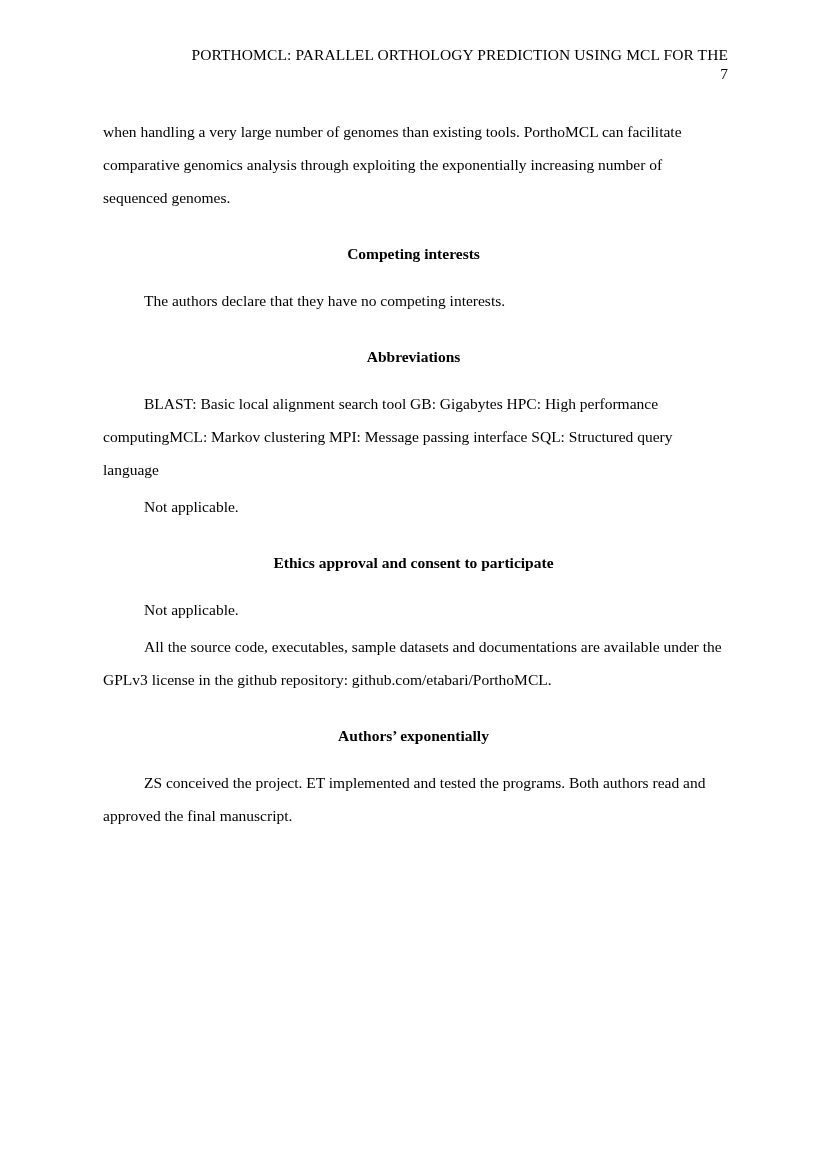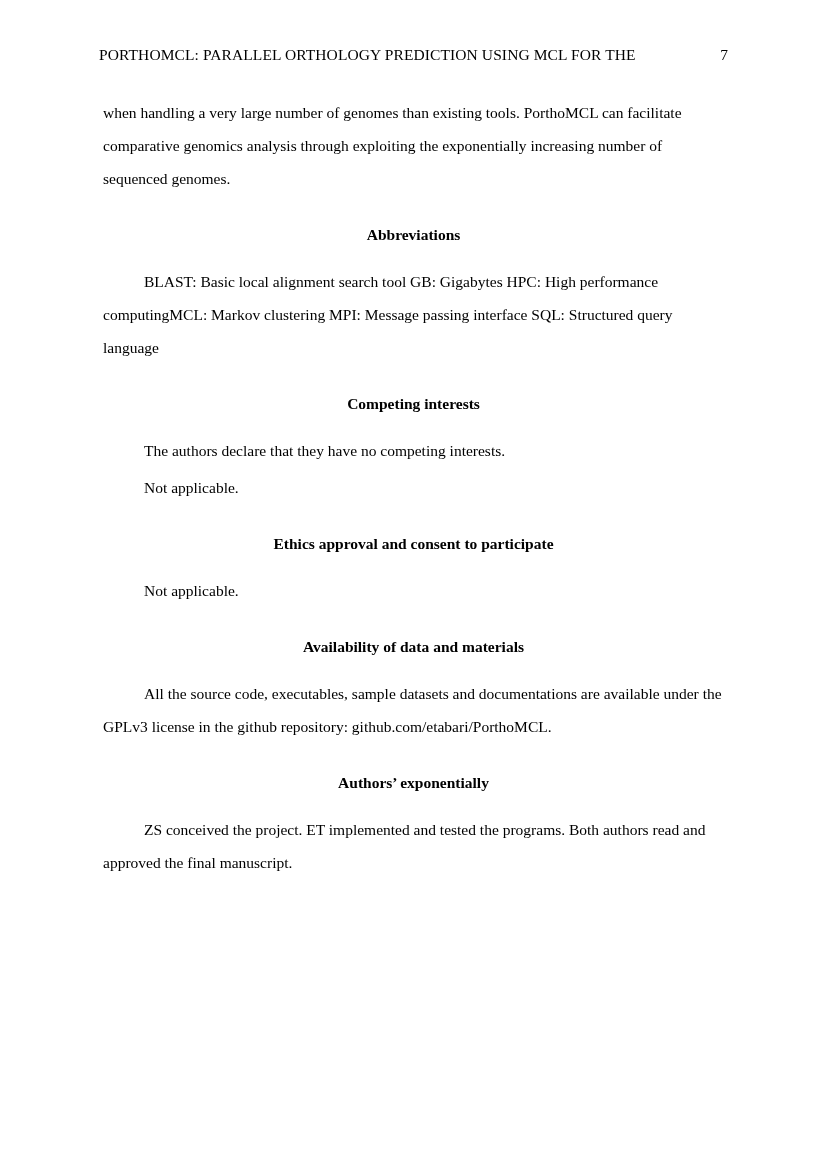--- a/index.html
+++ b/index.html
@@ -13,21 +13,22 @@
     height: 1170px;
     background: #ffffff;
     color: #000000;
     font-family: "Liberation Serif", "DejaVu Serif", serif;
     box-sizing: border-box;
     padding: 45px 99px 0 99px;
     overflow: hidden;
   }
   .header-row {
     display: flex;
-    align-items: flex-start;
+    align-items: flex-end;
+    flex-direction: column;
   }
   .title-block {
     flex: 1;
     font-size: 15.5px;
     line-height: 19px;
     letter-spacing: 0.1px;
   }
   .page-number {
     font-size: 15.5px;
     line-height: 19px;
@@ -65,41 +66,40 @@
     <div class="page-number">7</div>
   </div>
 
   <div class="content">
 
     <div>
       <p class="para">when handling a very large number of genomes than existing tools. PorthoMCL can facilitate comparative genomics analysis through exploiting the exponentially increasing number of sequenced genomes.</p>
     </div>
 
     <div>
-      <div class="section-heading">Abbreviations</div>
-      <p class="para indent">BLAST: Basic local alignment search tool GB: Gigabytes HPC: High performance computingMCL: Markov clustering MPI: Message passing interface SQL: Structured query language</p>
+      <div class="section-heading">Competing interests</div>
+      <p class="para indent">The authors declare that they have no competing interests.</p>
     </div>
 
     <div>
-      <div class="section-heading">Competing interests</div>
-      <p class="para indent">The authors declare that they have no competing interests.</p>
+      <div class="section-heading">Abbreviations</div>
+      <p class="para indent">BLAST: Basic local alignment search tool GB: Gigabytes HPC: High performance computingMCL: Markov clustering MPI: Message passing interface SQL: Structured query language</p>
     </div>
 
     <div>
       <p class="para indent">Not applicable.</p>
     </div>
 
     <div>
       <div class="section-heading">Ethics approval and consent to participate</div>
       <p class="para indent">Not applicable.</p>
     </div>
 
 
     <div>
-      <div class="section-heading">Availability of data and materials</div>
       <p class="para indent">All the source code, executables, sample datasets and documentations are available under the GPLv3 license in the github repository: github.com/etabari/PorthoMCL.</p>
     </div>
 
     <div>
       <div class="section-heading">Authors’ exponentially</div>
       <p class="para indent">ZS conceived the project. ET implemented and tested the programs. Both authors read and approved the final manuscript.</p>
     </div>
 
   </div>
 </div>

